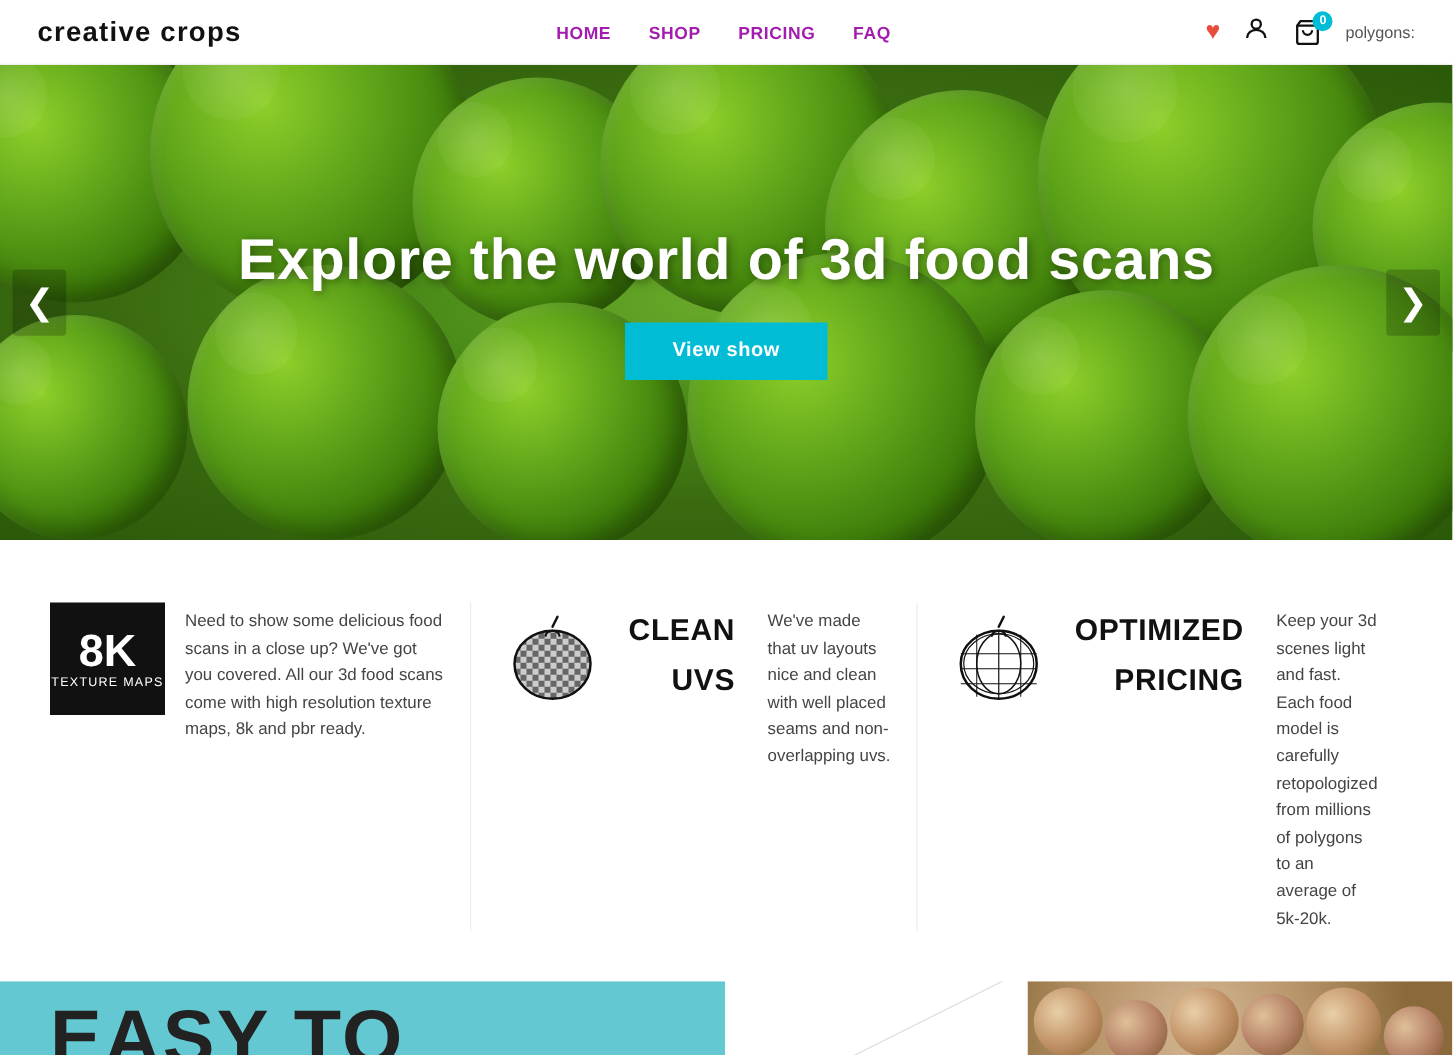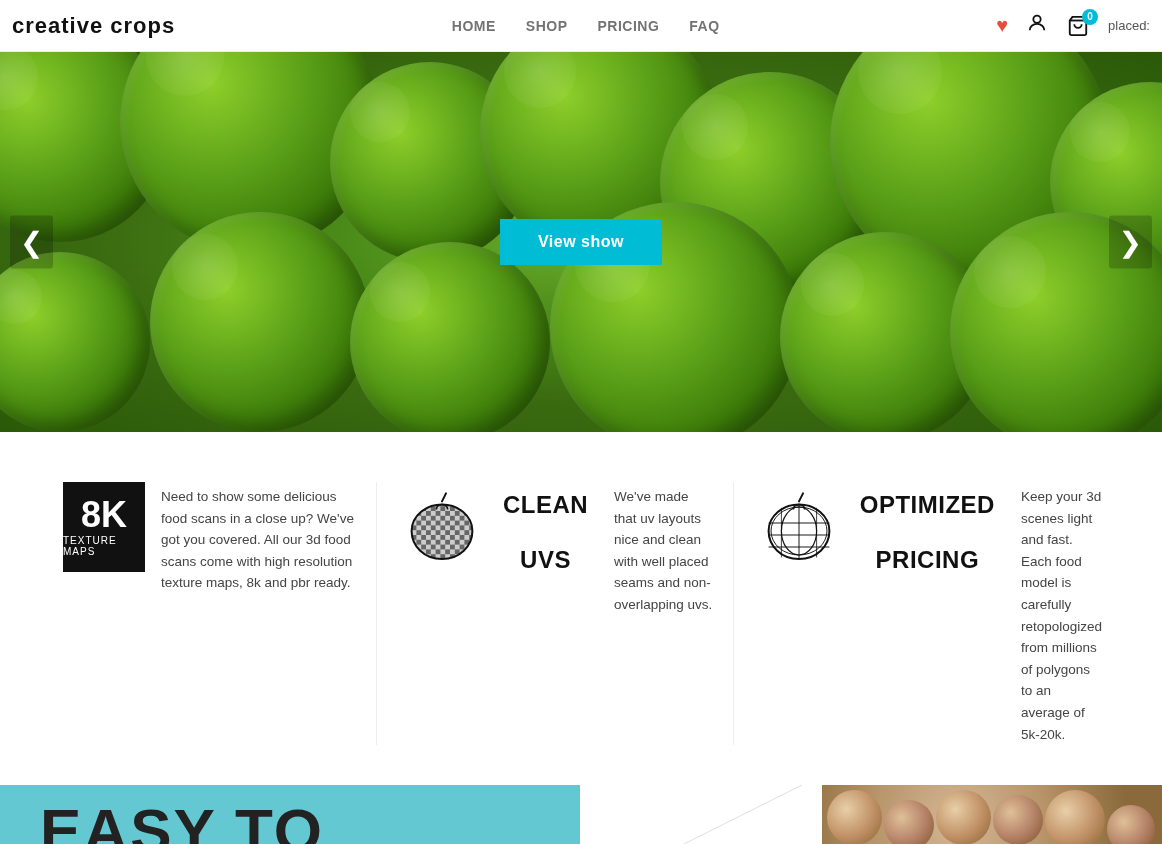--- a/index.html
+++ b/index.html
@@ -3,39 +3,39 @@
   <meta charset="utf-8">
   <style>
     * { margin: 0; padding: 0; box-sizing: border-box; }
     body { font-family: Arial, sans-serif; background: #fff; width: 1162px; overflow-x: hidden; }
 
     
     header {
       display: flex;
       align-items: center;
       justify-content: space-between;
-      padding: 0 12px;
+      padding: 0 30px;
       height: 52px;
       background: #fff;
       border-bottom: 1px solid #eee;
     }
     .logo {
       font-size: 22px;
       letter-spacing: 1px;
       color: #111;
     }
     .logo span { font-weight: 900; }
     nav {
       display: flex;
       align-items: center;
       gap: 30px;
     }
     nav a {
       text-decoration: none;
-      color: #737373;
+      color: #a21caf;
       font-size: 14px;
       font-weight: 600;
       letter-spacing: 0.5px;
     }
     .nav-icons {
       display: flex;
       align-items: center;
       gap: 18px;
     }
     .nav-icon {
@@ -154,29 +154,28 @@
       gap: 16px;
       padding: 0 20px;
       border-right: 1px solid #eee;
     }
     .feature-item:last-child { border-right: none; }
     .feature-item:first-child { padding-left: 0; }
     .feature-icon {
       flex-shrink: 0;
     }
     .feature-icon-8k {
-      width: 82px;
+      width: 92px;
       height: 90px;
       background: #111;
       color: #fff;
       display: flex;
       flex-direction: column;
       align-items: center;
       justify-content: center;
-      margin-left: 23px;
     }
     .feature-icon-8k .big-text {
       font-size: 36px;
       font-weight: 900;
       line-height: 1;
     }
     .feature-icon-8k .small-text {
       font-size: 10px;
       letter-spacing: 1px;
       margin-top: 2px;
@@ -203,22 +202,22 @@
       font-size: 24px;
       font-weight: 900;
       color: #111;
       letter-spacing: 0.5px;
       line-height: 1.1;
       padding-top: 10px;
     }
     .feature-icon-label {
       display: flex;
       flex-direction: column;
-      align-items: center;
-      gap: 19px;
+      align-items: flex-end;
+      gap: 4px;
       flex-shrink: 0;
     }
     .bottom-left {
       width: 580px;
       background: #64c8d2;
       display: flex;
       align-items: center;
       padding: 0 40px;
     }
     .easy-to-text {
@@ -260,21 +259,21 @@
       </svg>
     </span>
     <div class="cart-wrapper nav-icon">
       <svg width="24" height="22" viewBox="0 0 24 24" fill="none" stroke="#111" stroke-width="2">
         <path d="M6 2L3 6v14a2 2 0 002 2h14a2 2 0 002-2V6l-3-4z"></path>
         <line x1="3" y1="6" x2="21" y2="6"></line>
         <path d="M16 10a4 4 0 01-8 0"></path>
       </svg>
       <span class="cart-badge">0</span>
     </div>
-    <span class="credits-text">placed:</span>
+    <span class="credits-text">polygons:</span>
   </div>
 </header>
 
 <section class="hero">
   <div class="hero-bg"></div>
 
   <div class="lime" style="width:220px;height:220px;top:-30px;left:-50px;"></div>
   <div class="lime" style="width:260px;height:260px;top:-60px;left:120px;"></div>
   <div class="lime" style="width:200px;height:200px;top:10px;left:330px;"></div>
   <div class="lime" style="width:240px;height:240px;top:-40px;left:480px;"></div>
@@ -282,20 +281,21 @@
   <div class="lime" style="width:280px;height:280px;top:-50px;left:830px;"></div>
   <div class="lime" style="width:200px;height:200px;top:30px;left:1050px;"></div>
   <div class="lime" style="width:180px;height:180px;top:200px;left:-30px;"></div>
   <div class="lime" style="width:220px;height:220px;top:160px;left:150px;"></div>
   <div class="lime" style="width:200px;height:200px;top:190px;left:350px;"></div>
   <div class="lime" style="width:250px;height:250px;top:150px;left:550px;"></div>
   <div class="lime" style="width:210px;height:210px;top:180px;left:780px;"></div>
   <div class="lime" style="width:240px;height:240px;top:160px;left:950px;"></div>
 
   <div class="hero-content">
+    <h1 class="hero-title">Explore the world of 3d food scans</h1>
     <button class="hero-btn">View show</button>
   </div>
 
   <span class="slider-arrow slider-arrow-left">❮</span>
   <span class="slider-arrow slider-arrow-right">❯</span>
 </section>
 
 <section class="features">
 
   <div class="feature-item">

